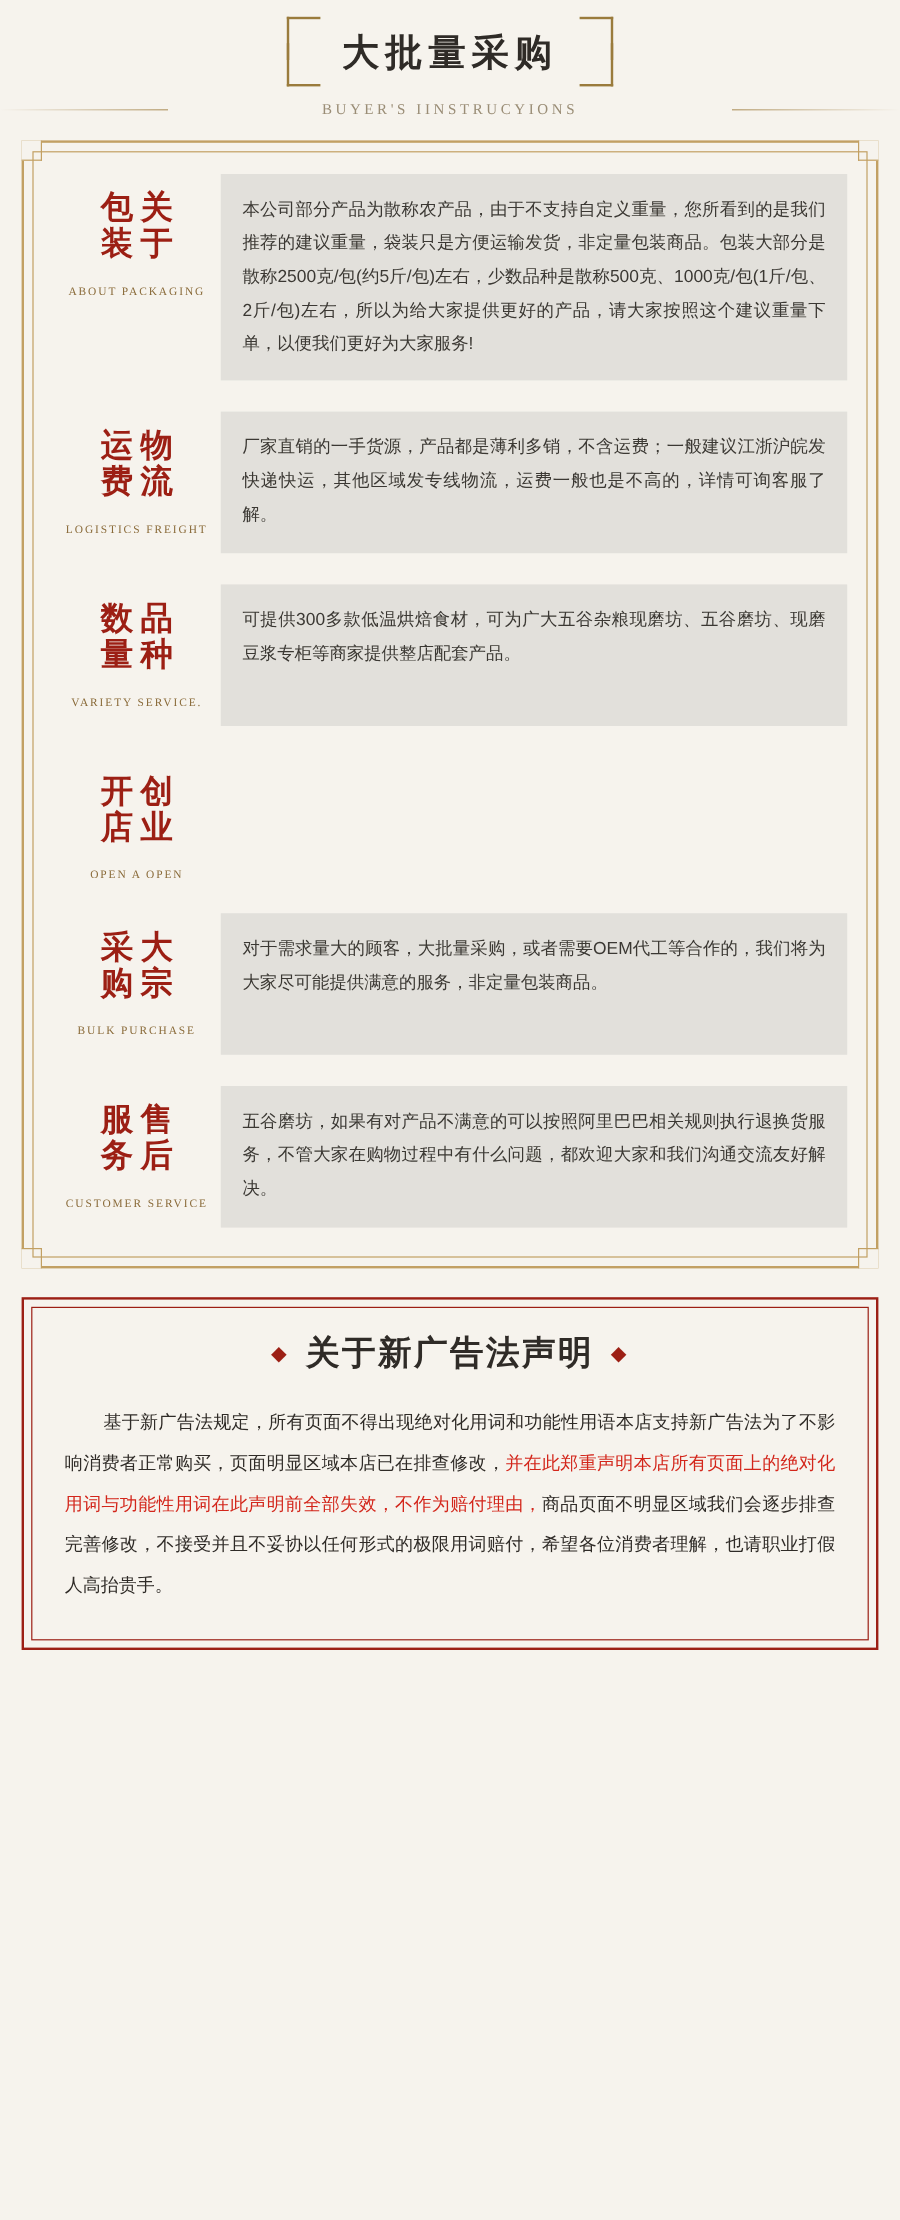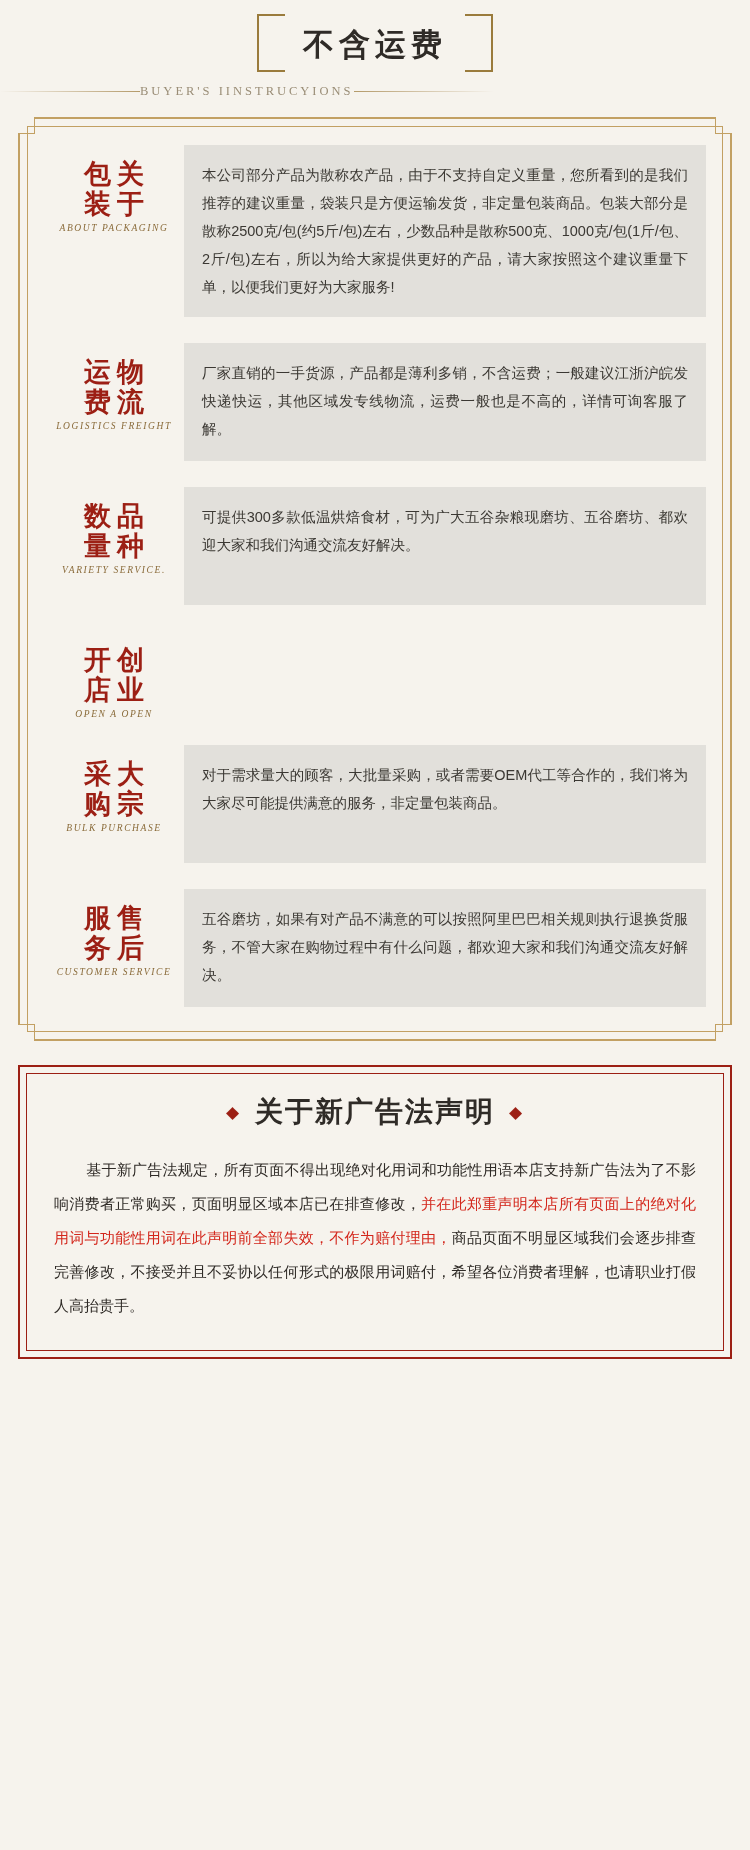--- a/index.html
+++ b/index.html
@@ -47,21 +47,21 @@
     font-size: 31px;
     font-weight: bold;
     letter-spacing: 5px;
     color: #2f2b27;
     line-height: 40px;
   }
   .sub-title-row {
     margin-top: 12px;
     display: flex;
     align-items: center;
-    justify-content: flex-start;
+    justify-content: space-between;
   }
   .sub-line {
     height: 1px;
     width: 140px;
     background: linear-gradient(to right, rgba(160,140,100,0), #b49a6a);
   }
   .sub-line.right {
     background: linear-gradient(to left, rgba(160,140,100,0), #b49a6a);
   }
   .sub-title {
@@ -126,27 +126,26 @@
     font-family: "DejaVu Serif", serif;
     font-weight: bold;
     font-size: 27px;
     line-height: 30px;
   }
   .cn-col {
     display: flex;
     flex-direction: column;
   }
   .en-label {
-    margin-top: 4px;
+    margin-top: 20px;
     font-size: 9.5px;
     letter-spacing: 1.6px;
     color: #8a6b3a;
     font-family: "Liberation Serif", serif;
     white-space: nowrap;
-    font-style: italic;
   }
 
   .text-col {
     flex: 1;
     background: #e2e0db;
     padding: 16px 18px;
     min-height: 86px;
     display: flex;
   }
   .text-col p {
@@ -205,21 +204,21 @@
 <body>
 
 <div class="page">
 
   <div class="header">
     <div class="title-frame">
       <span class="corner c-tl"></span>
       <span class="corner c-tr"></span>
       <span class="corner c-bl"></span>
       <span class="corner c-br"></span>
-      <div class="main-title">不含运费</div>
+      <div class="main-title">大批量采购</div>
     </div>
     <div class="sub-title-row">
       <span class="sub-line"></span>
       <span class="sub-title">BUYER'S IINSTRUCYIONS</span>
       <span class="sub-line right"></span>
     </div>
   </div>
 
   <div class="gold-box">
     <span class="notch n-tl"></span>
@@ -275,21 +274,21 @@
               <span>量</span>
             </span>
             <span class="cn-col">
               <span>品</span>
               <span>种</span>
             </span>
           </div>
           <div class="en-label">VARIETY SERVICE.</div>
         </div>
         <div class="text-col">
-          <p>可提供300多款低温烘焙食材，可为广大五谷杂粮现磨坊、五谷磨坊、都欢迎大家和我们沟通交流友好解决。</p>
+          <p>可提供300多款低温烘焙食材，可为广大五谷杂粮现磨坊、五谷磨坊、现磨豆浆专柜等商家提供整店配套产品。</p>
         </div>
       </div>
 
       <div class="row">
         <div class="label-col">
           <div class="cn-label">
             <span class="cn-col">
               <span>开</span>
               <span>店</span>
             </span>

